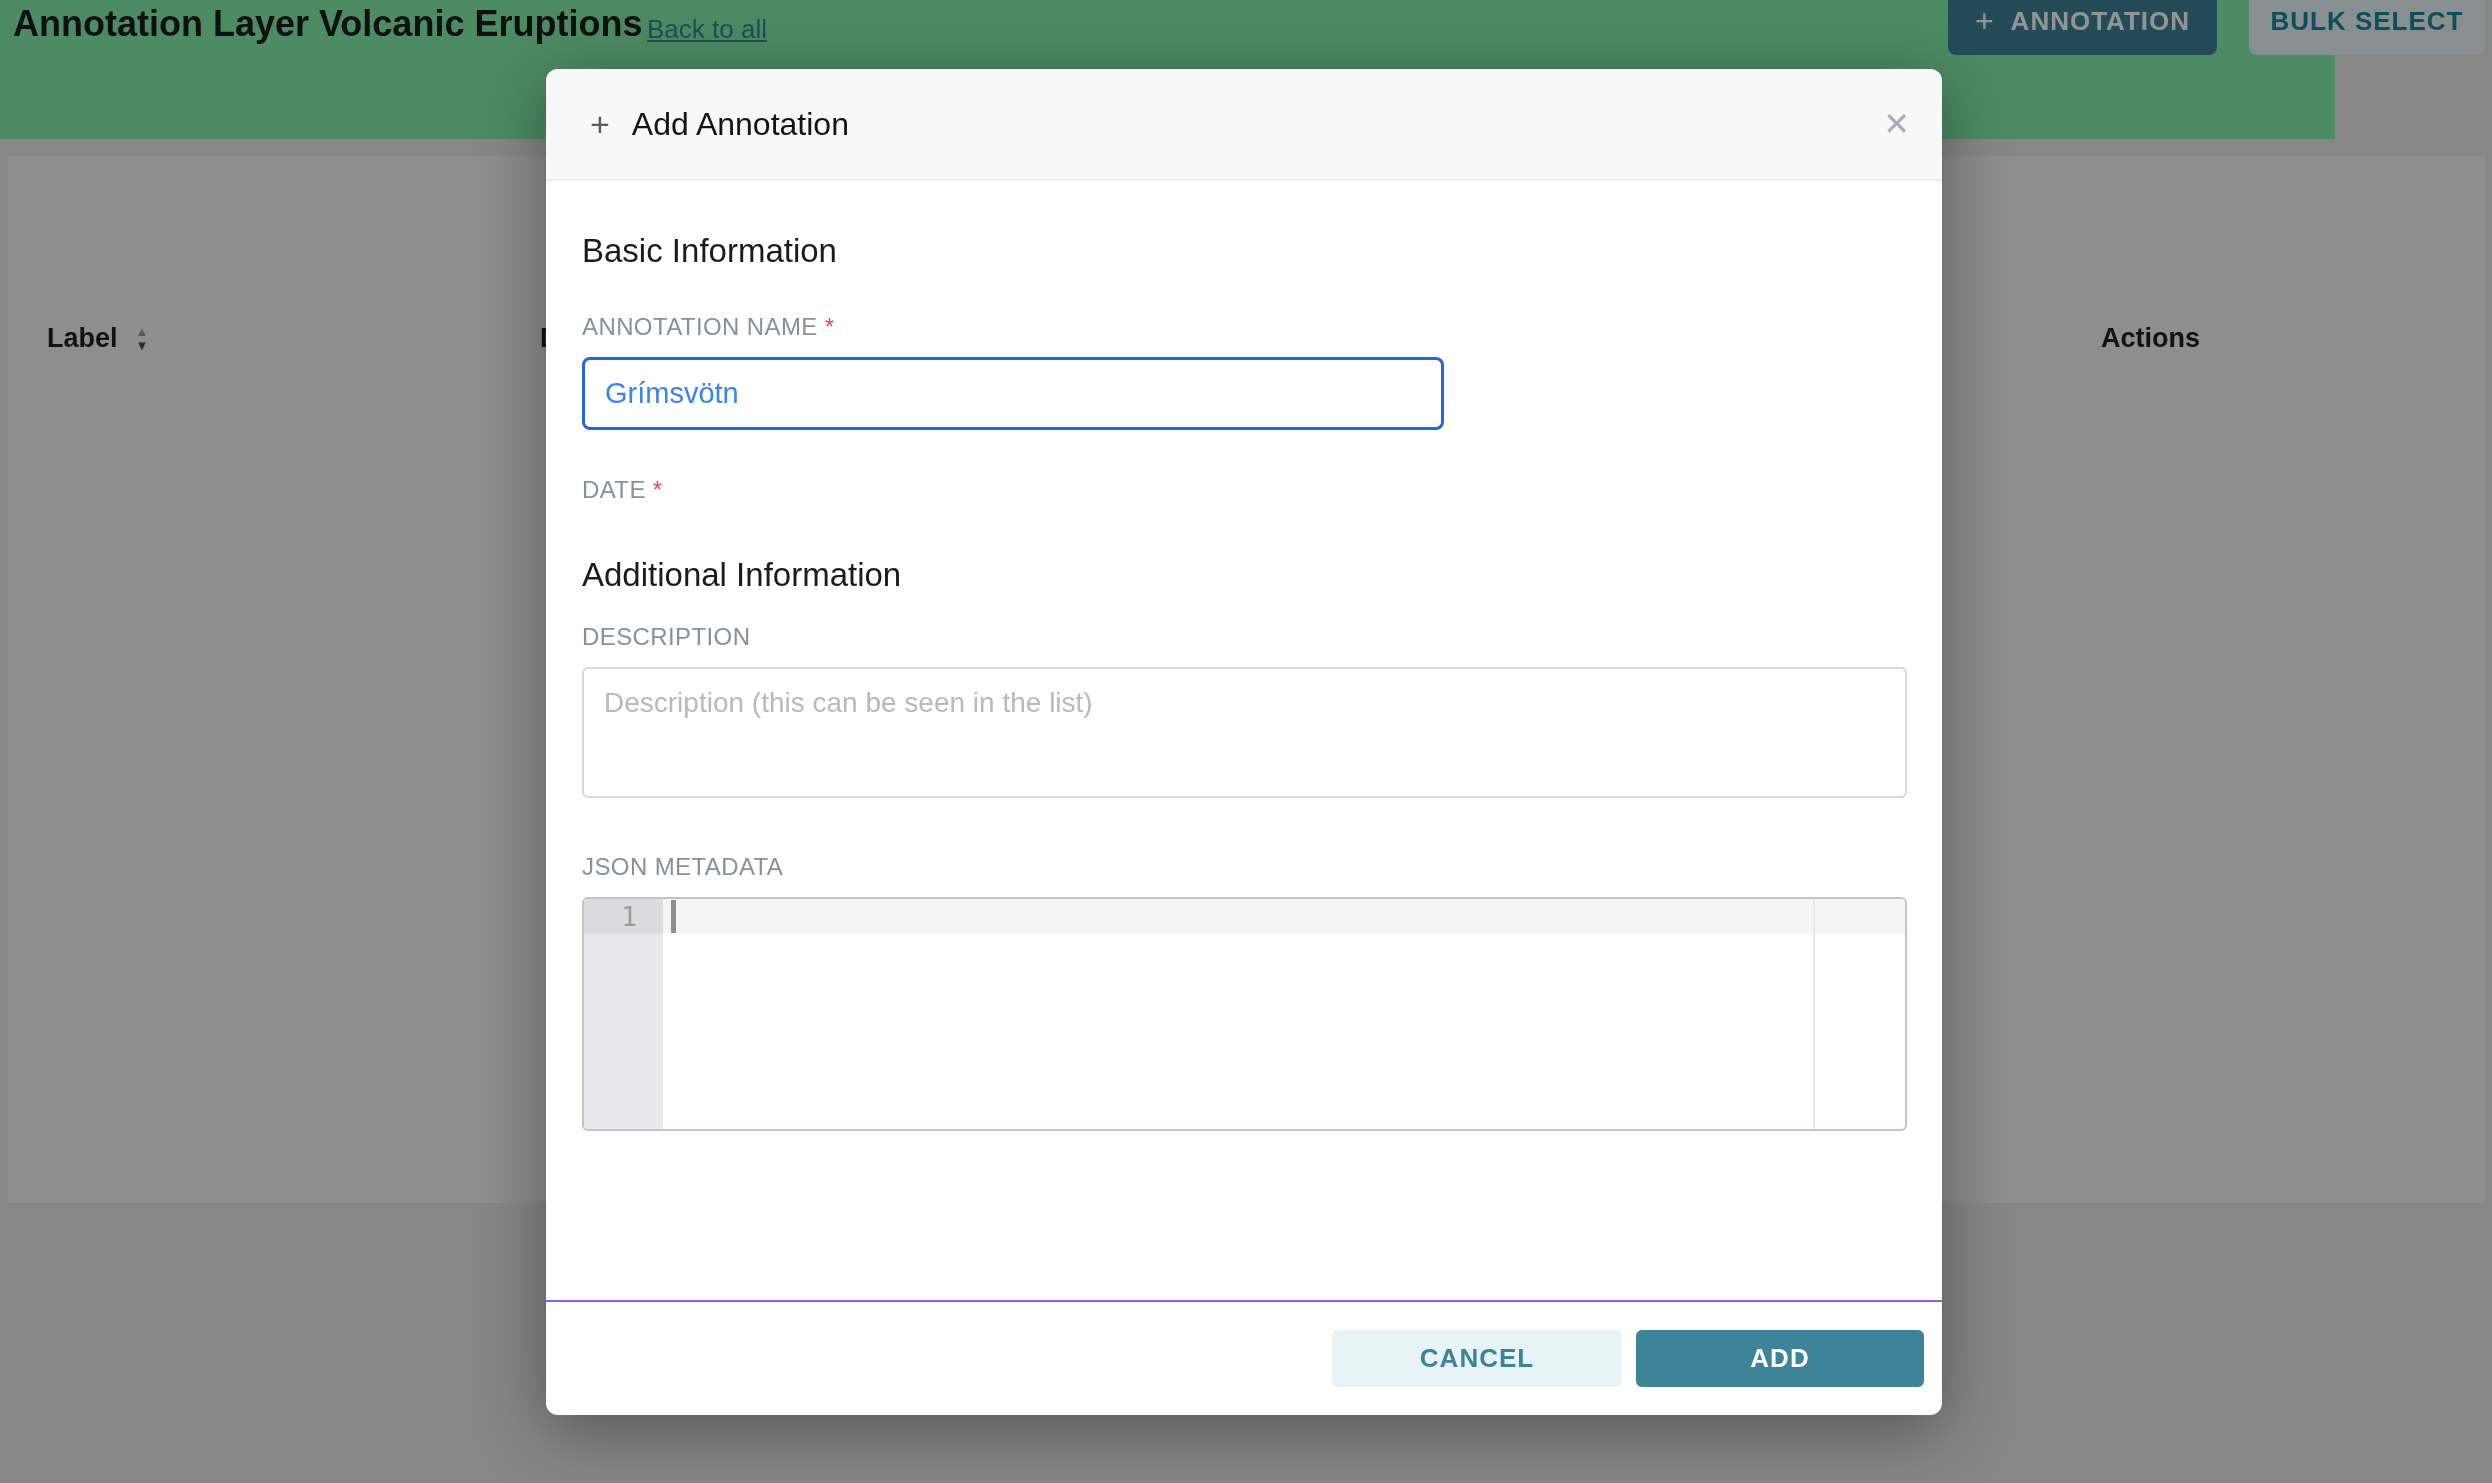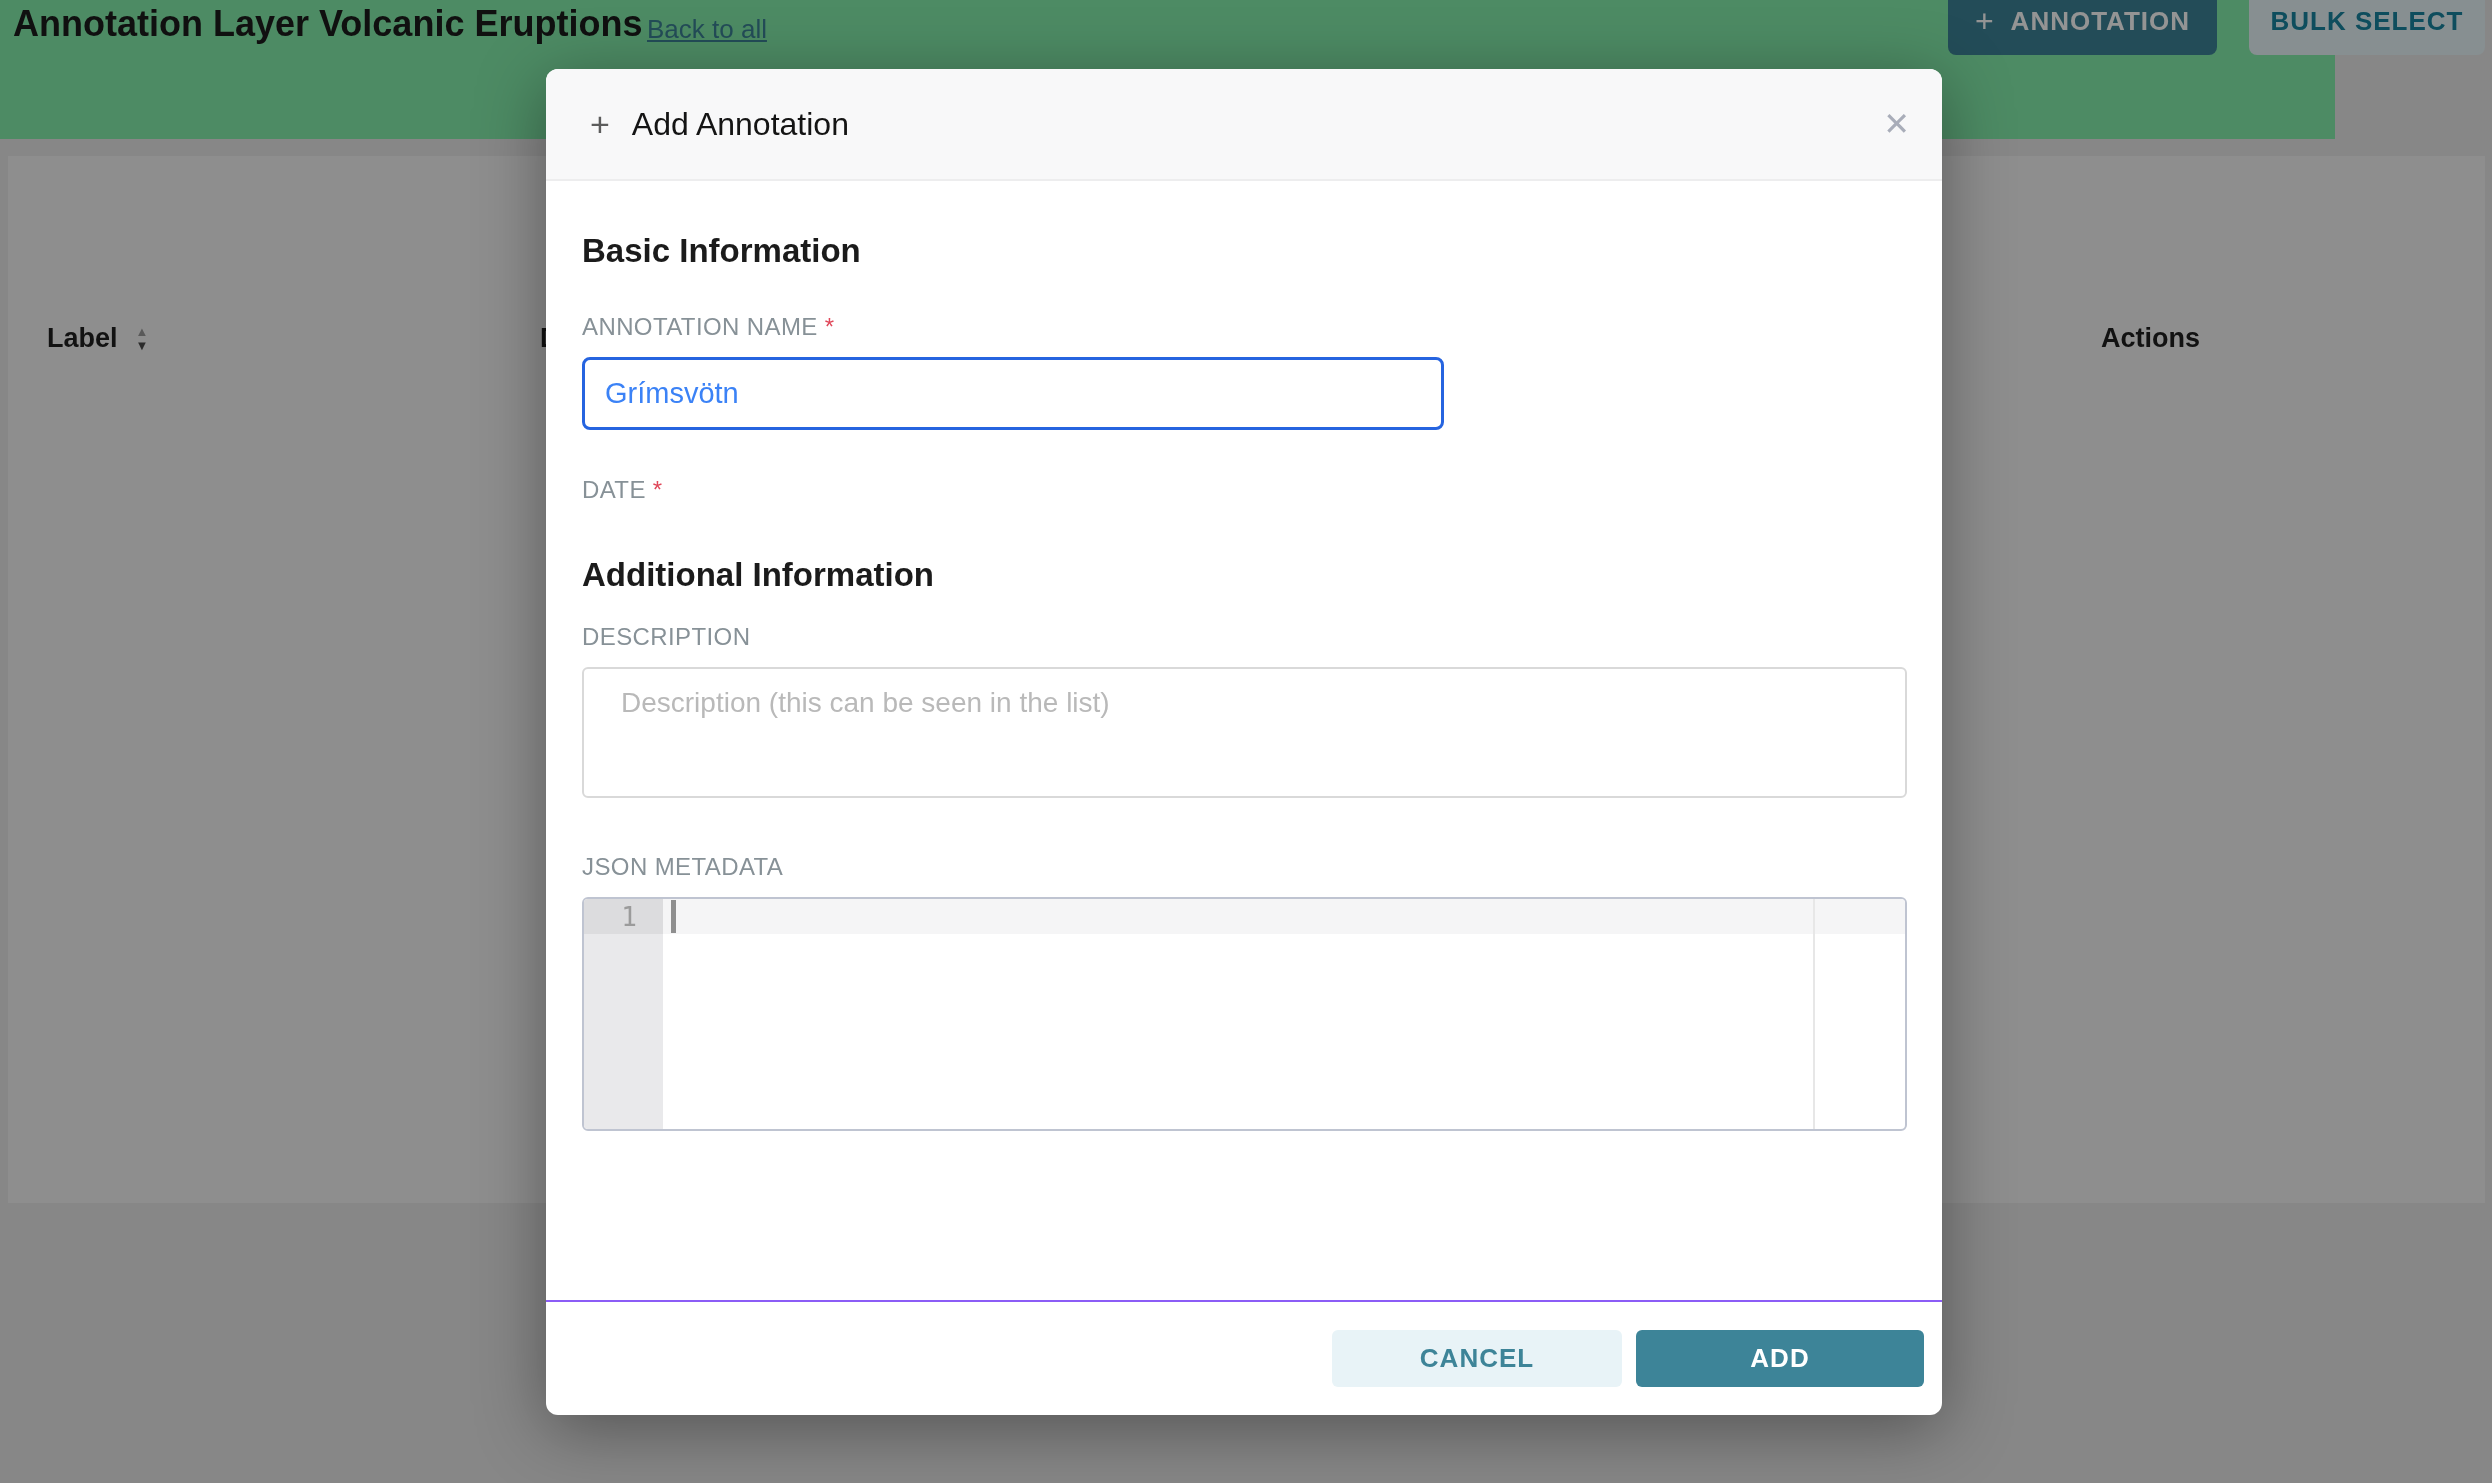--- a/index.html
+++ b/index.html
@@ -33,40 +33,40 @@
   
   .modal { position:absolute; left:546px; top:69px; width:1396px; height:1346px; background:#ffffff;
            border-radius:12px; box-shadow:0 14px 69px rgba(0,0,0,0.38); display:flex; flex-direction:column; overflow:hidden; }
   .modal-header { height:112px; background:#f8f8f9; border-bottom:2px solid #ededee;
                   display:flex; align-items:center; padding:0 28px 0 44px; flex:0 0 auto; }
   .modal-plus { font-size:34px; font-weight:400; color:#5c5c5c; margin-right:22px; line-height:1; }
   .modal-title { font-size:32px; font-weight:500; color:#141414; }
   .modal-close { margin-left:auto; font-size:32px; color:#a9adb9; cursor:pointer; line-height:1; padding:4px; }
 
   .modal-body { flex:1 1 auto; padding:50px 36px 0 36px; }
-  .section-h { font-size:33px; font-weight:700; color:#1b1b1b; line-height:40px; }
+  .section-h { font-size:33px; font-weight:400; color:#1b1b1b; line-height:40px; }
   .section-h.additional { margin-top:51px; }
   .field-label { font-size:24px; color:#879197; letter-spacing:0.4px; line-height:28px; }
   .ml-name { margin-top:42px; }
   .ml-date { margin-top:46px; }
   .ml-desc { margin-top:28px; }
   .ml-json { margin-top:55px; }
   .req { color:#e0485a; margin-left:7px; }
 
   .name-input { margin-top:16px; display:block; width:862px; height:73px; border:3px solid #2664e0; border-radius:8px;
                 padding:0 20px; font-family:"Liberation Sans",sans-serif; font-size:29px; color:#3b82f6; outline:none; background:#fff; }
 
   .range-picker { margin-top:16px; width:798px; height:55px; border:2px solid #d9d9d9; border-radius:6px;
                   display:flex; align-items:center; padding:0 22px; background:#fff; cursor:pointer; }
   .range-picker .dt { font-size:27px; color:#404040; }
   .range-arrow { font-size:26px; color:#bfbfbf; margin:0 42px 0 46px; line-height:1; }
   .cal-icon { margin-left:auto; display:flex; }
 
   .desc-area { margin-top:16px; display:block; width:1325px; height:131px; border:2px solid #d9d9d9; border-radius:6px;
-               resize:none; padding:18px 37px; font-family:"Liberation Sans",sans-serif; font-size:28px; color:#404040; outline:none; }
+               resize:none; padding:18px 20px; font-family:"Liberation Sans",sans-serif; font-size:28px; color:#404040; outline:none; }
   .desc-area::placeholder { color:#b9b9b9; }
 
   .json-editor { margin-top:16px; position:relative; width:1325px; height:234px; border:2px solid #bfc4d1; border-radius:6px;
                  background:#ffffff; overflow:hidden; cursor:text; }
   .gutter { position:absolute; left:0; top:0; width:79px; height:100%; background:#e9e9eb; }
   .gutter-active { position:absolute; left:0; top:0; width:79px; height:35px; background:#dcdcde;
                    font-family:"DejaVu Sans Mono",monospace; font-size:26px; color:#9b9b9b;
                    display:flex; align-items:center; justify-content:flex-end; padding-right:26px; }
   .active-line { position:absolute; left:79px; top:0; right:0; height:35px; background:#f5f5f6; }
   .text-cursor { position:absolute; left:87px; top:1px; width:5px; height:33px; background:#8f8f8f; }

